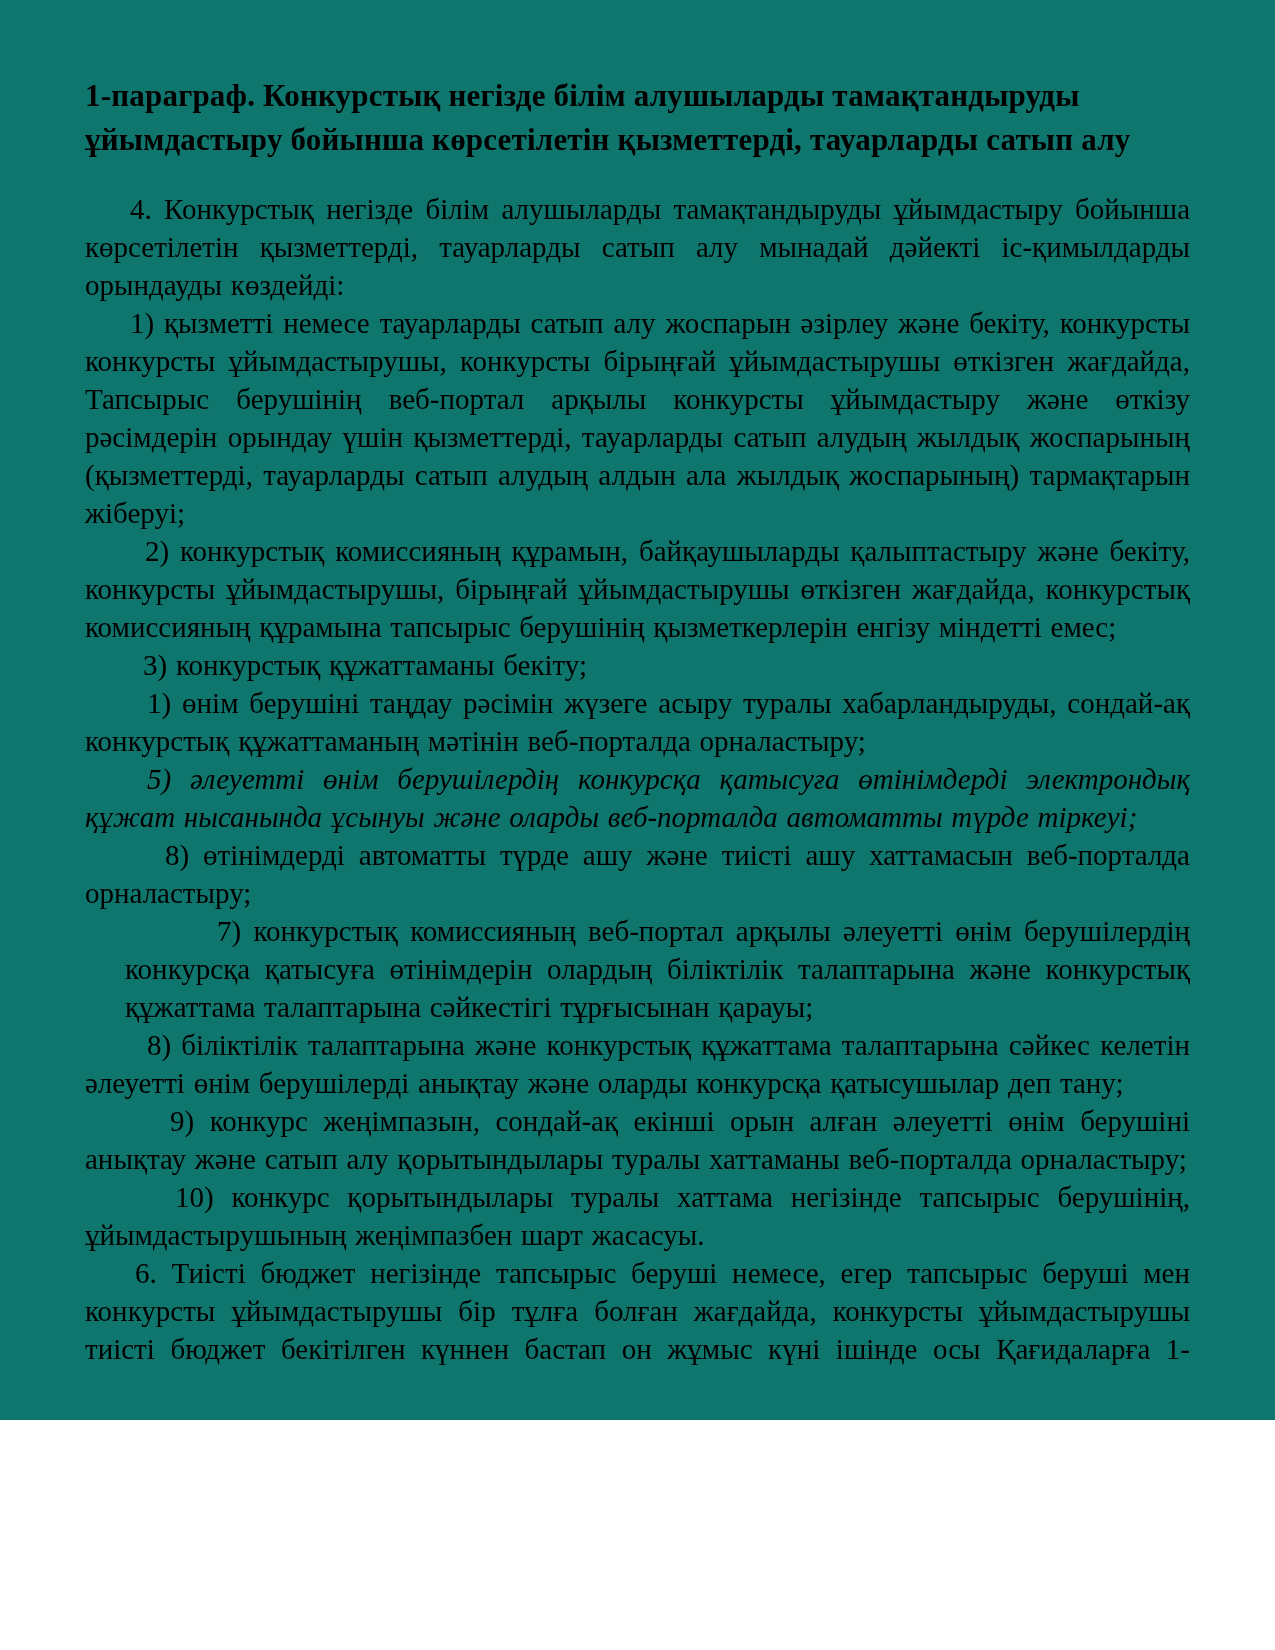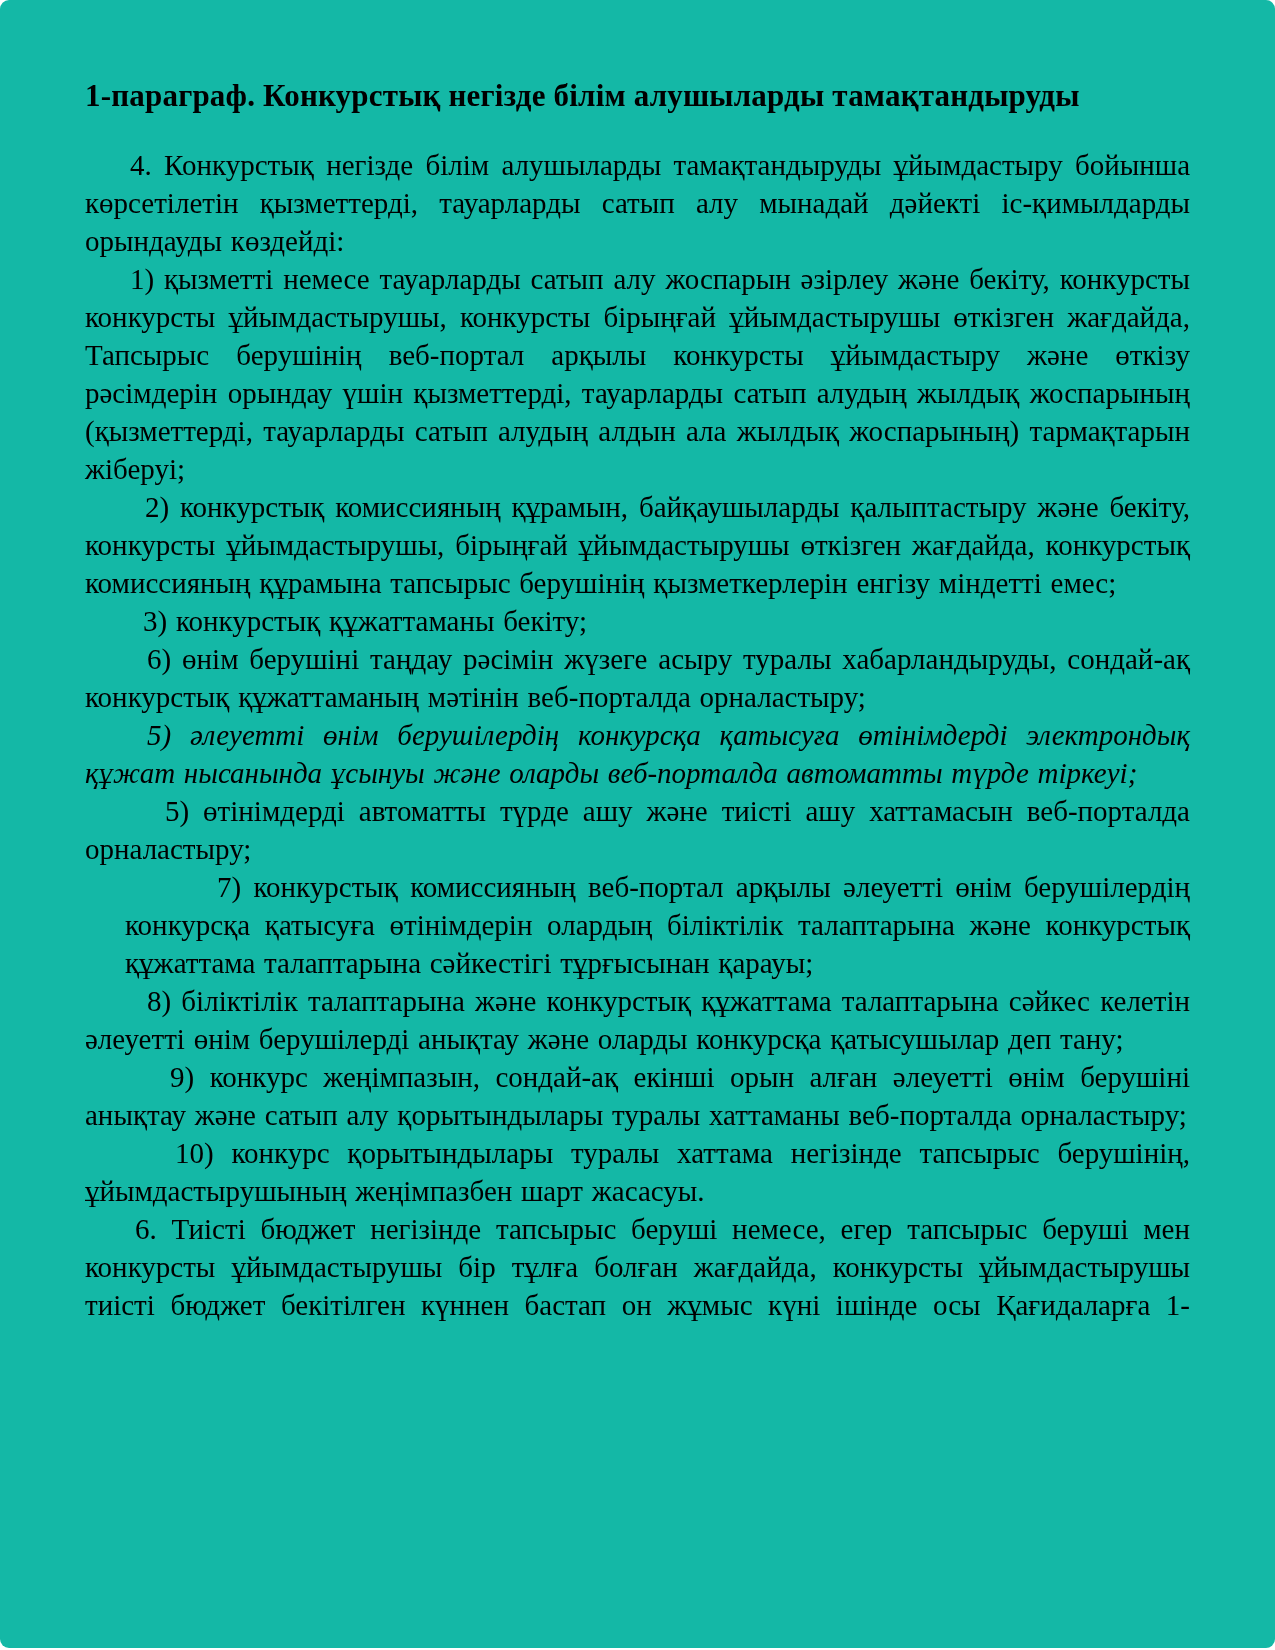--- a/index.html
+++ b/index.html
@@ -3,28 +3,27 @@
 <meta charset="utf-8">
 <style>
   html, body {
     margin: 0;
     padding: 0;
     background: #ffffff;
   }
   .page {
     position: relative;
     width: 1275px;
-    height: 1648px;
-    background: #14b8a6;
+    height: 1420px;
+    background: #0f766e;
     box-sizing: border-box;
     padding: 74px 85px 0 85px;
     color: #000000;
     font-family: "Liberation Serif", "DejaVu Serif", serif;
     overflow: hidden;
-    border-radius: 9px;
   }
   .doc-heading {
     margin: 0 0 28px 0;
     font-size: 31px;
     line-height: 44px;
     font-weight: bold;
     text-align: left;
     letter-spacing: 0.2px;
   }
   .doc-heading .heading-line {
@@ -55,30 +54,31 @@
     text-align-last: justify;
   }
 </style>
 </head>
 <body>
 
 <div class="page">
 
   <h1 class="doc-heading">
     <span class="heading-line">1-параграф. Конкурстық негізде білім алушыларды тамақтандыруды</span>
+    <span class="heading-line">ұйымдастыру бойынша көрсетілетін қызметтерді, тауарларды сатып алу</span>
   </h1>
 
   <div class="doc-body">
     <p>4. Конкурстық негізде білім алушыларды тамақтандыруды ұйымдастыру бойынша көрсетілетін қызметтерді, тауарларды сатып алу мынадай дәйекті іс-қимылдарды орындауды көздейді:</p>
     <p>1) қызметті немесе тауарларды сатып алу жоспарын әзірлеу және бекіту, конкурсты конкурсты ұйымдастырушы, конкурсты бірыңғай ұйымдастырушы өткізген жағдайда, Тапсырыс берушінің веб-портал арқылы конкурсты ұйымдастыру және өткізу рәсімдерін орындау үшін қызметтерді, тауарларды сатып алудың жылдық жоспарының (қызметтерді, тауарларды сатып алудың алдын ала жылдық жоспарының) тармақтарын жіберуі;</p>
     <p>2) конкурстық комиссияның құрамын, байқаушыларды қалыптастыру және бекіту, конкурсты ұйымдастырушы, бірыңғай ұйымдастырушы өткізген жағдайда, конкурстық комиссияның құрамына тапсырыс берушінің қызметкерлерін енгізу міндетті емес;</p>
     <p>3) конкурстық құжаттаманы бекіту;</p>
-    <p>6) өнім берушіні таңдау рәсімін жүзеге асыру туралы хабарландыруды, сондай-ақ конкурстық құжаттаманың мәтінін веб-порталда орналастыру;</p>
+    <p>1) өнім берушіні таңдау рәсімін жүзеге асыру туралы хабарландыруды, сондай-ақ конкурстық құжаттаманың мәтінін веб-порталда орналастыру;</p>
     <p>5) әлеуетті өнім берушілердің конкурсқа қатысуға өтінімдерді электрондық құжат нысанында ұсынуы және оларды веб-порталда автоматты түрде тіркеуі;</p>
-    <p>5) өтінімдерді автоматты түрде ашу және тиісті ашу хаттамасын веб-порталда орналастыру;</p>
+    <p>8) өтінімдерді автоматты түрде ашу және тиісті ашу хаттамасын веб-порталда орналастыру;</p>
     <p>7) конкурстық комиссияның веб-портал арқылы әлеуетті өнім берушілердің конкурсқа қатысуға өтінімдерін олардың біліктілік талаптарына және конкурстық құжаттама талаптарына сәйкестігі тұрғысынан қарауы;</p>
     <p>8) біліктілік талаптарына және конкурстық құжаттама талаптарына сәйкес келетін әлеуетті өнім берушілерді анықтау және оларды конкурсқа қатысушылар деп тану;</p>
     <p>9) конкурс жеңімпазын, сондай-ақ екінші орын алған әлеуетті өнім берушіні анықтау және сатып алу қорытындылары туралы хаттаманы веб-порталда орналастыру;</p>
     <p>10) конкурс қорытындылары туралы хаттама негізінде тапсырыс берушінің, ұйымдастырушының жеңімпазбен шарт жасасуы.</p>
     <p class="cutoff">6. Тиісті бюджет негізінде тапсырыс беруші немесе, егер тапсырыс беруші мен конкурсты ұйымдастырушы бір тұлға болған жағдайда, конкурсты ұйымдастырушы тиісті бюджет бекітілген күннен бастап он жұмыс күні ішінде осы Қағидаларға 1-</p>
   </div>
 
 </div>
 
 </body></html>

